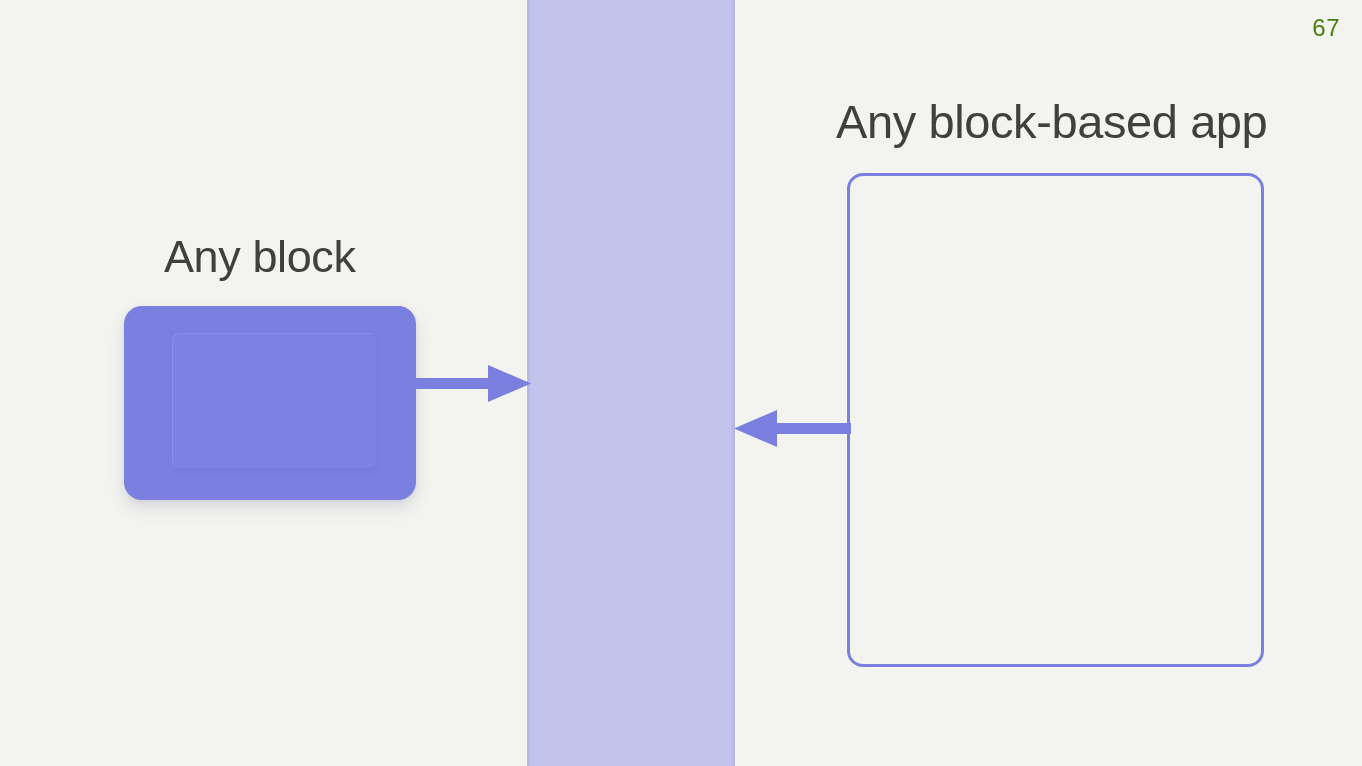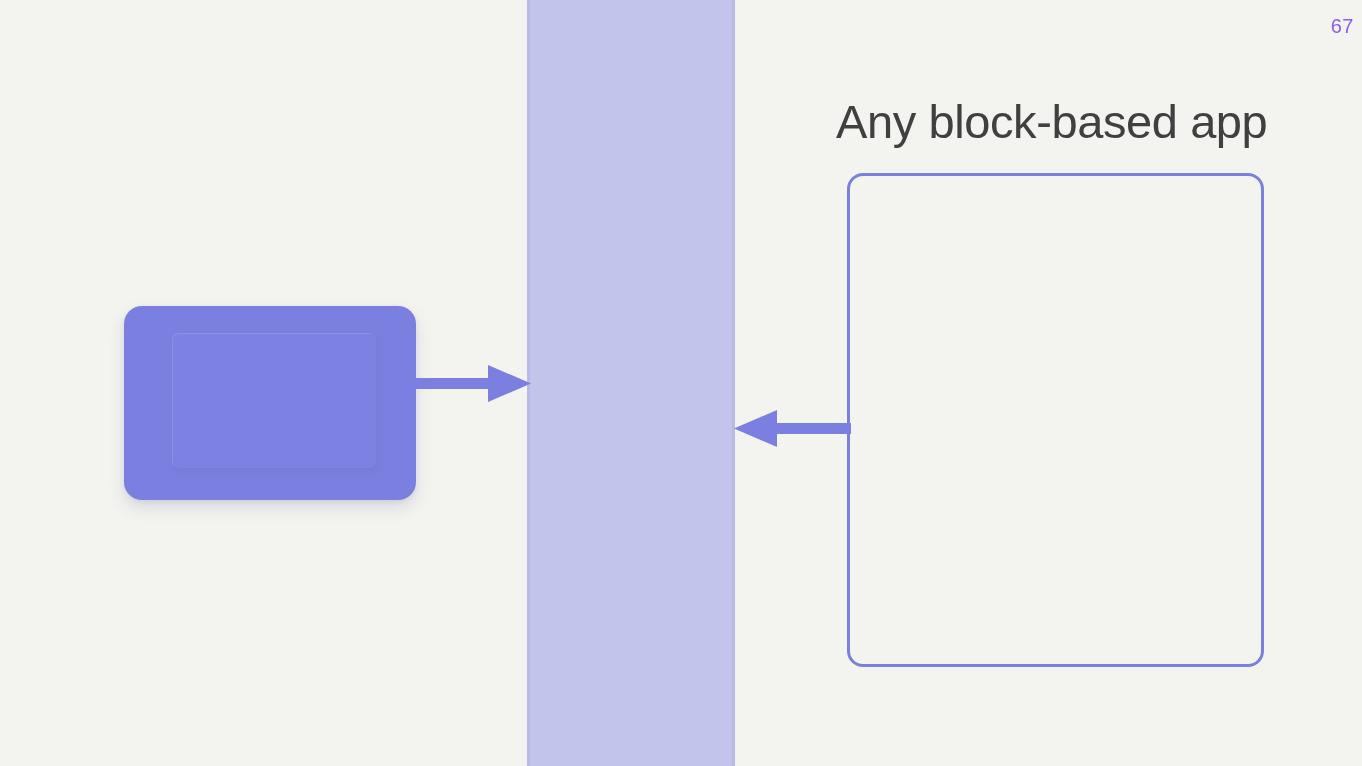--- a/index.html
+++ b/index.html
@@ -38,24 +38,24 @@
     width: 3px;
     height: 100%;
     background: #b7b9e6;
   }
   .center-band::before { left: 0; }
   .center-band::after  { right: 0; }
 
   
   .page-number {
     position: absolute;
-    right: 8px;
+    right: 22px;
     top: 16px;
-    font-size: 20px;
-    color: #8b5cf6;
+    font-size: 24px;
+    color: #4d7c0f;
     letter-spacing: 0.5px;
     line-height: 1;
   }
 
   
   .heading {
     position: absolute;
     color: #404040;
     font-size: 46px;
     font-weight: 400;
@@ -121,20 +121,21 @@
 </style>
 </head>
 <body>
 
 <div id="slide">
 
   <div class="page-number">67</div>
 
   <div class="center-band"></div>
 
+  <div class="heading heading-left">Any block</div>
 
   <div class="block-shadow">
     <div class="block-inner"></div>
   </div>
 
   <div class="heading heading-right">Any block-based app</div>
 
   <div class="app-box"></div>
 
   <svg class="arrow-svg arrow-right-svg" width="118" height="52" viewBox="0 0 118 52">

